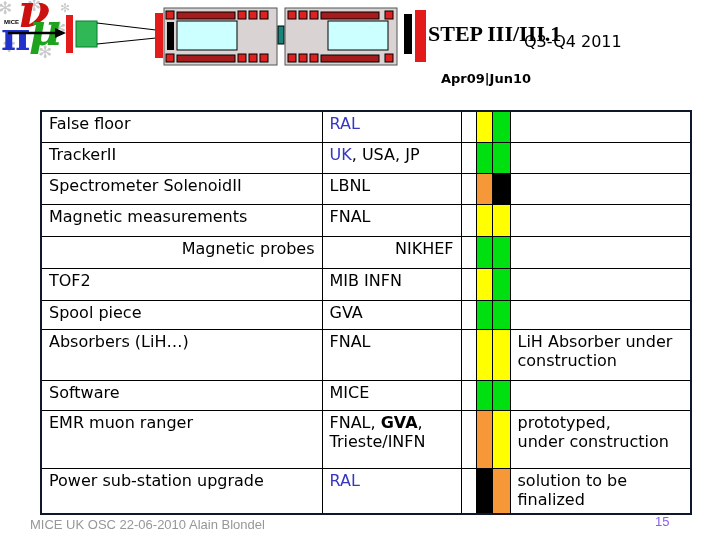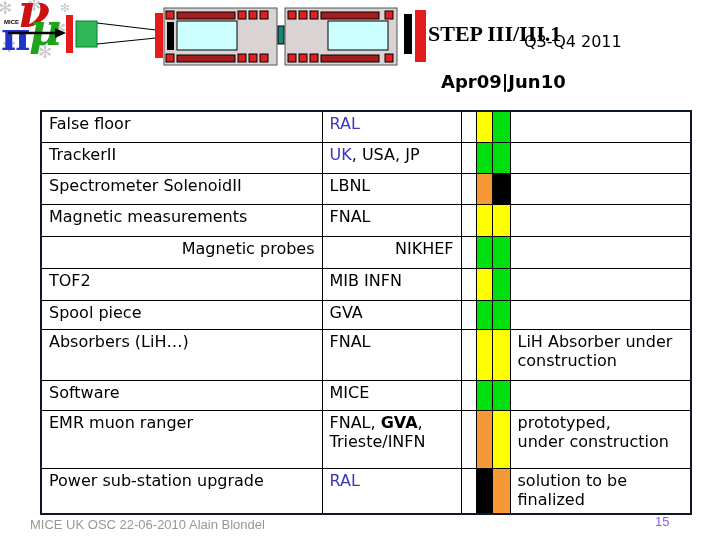--- a/index.html
+++ b/index.html
@@ -11,21 +11,21 @@
   .logo-letter{position:absolute;font-family:"DejaVu Serif",serif;font-weight:bold;line-height:1;z-index:1;}
   .logo-pi{left:1px;top:16px;font-size:40px;color:#2233cc;}
   .logo-nu{left:18px;top:-12px;font-size:46px;color:#cc1111;font-style:italic;}
   .logo-mu{left:29px;top:8px;font-size:44px;color:#1fa31f;font-style:italic;}
   .logo-mice{position:absolute;left:4px;top:19px;font-size:6px;font-weight:bold;color:#000;z-index:2;
              font-family:"Liberation Sans",sans-serif;letter-spacing:0px;}
   .beamline{position:absolute;left:0;top:0;z-index:2;}
   .slide-title{position:absolute;left:428px;top:21px;font-family:"Liberation Serif",serif;
                font-weight:bold;font-size:22px;color:#000;white-space:nowrap;z-index:3;}
   .period{position:absolute;left:524px;top:32px;font-size:16px;color:#000;white-space:nowrap;z-index:3;}
-  .daterange{position:absolute;left:441px;top:71px;font-size:18px;font-weight:bold;color:#000;z-index:3;}
+  .daterange{position:absolute;left:441px;top:71px;font-size:13px;font-weight:bold;color:#000;z-index:3;}
   
   table.status-table{position:absolute;left:40px;top:110px;width:650px;table-layout:fixed;
                      border-collapse:collapse;border:2px solid #0f172a;z-index:2;}
   table.status-table td{border:1px solid #000;padding:2px 7px;vertical-align:top;
                         font-size:16px;line-height:1.22;overflow:hidden;}
   td.spacer-cell,td.status-cell{padding:0;}
   td.note-cell{font-size:15px;line-height:1.25;padding:3px 6px;}
   
   .footer-credit{position:absolute;left:30px;top:517px;font-family:"Liberation Sans",sans-serif;
                  font-size:13px;color:#979797;z-index:1;}

